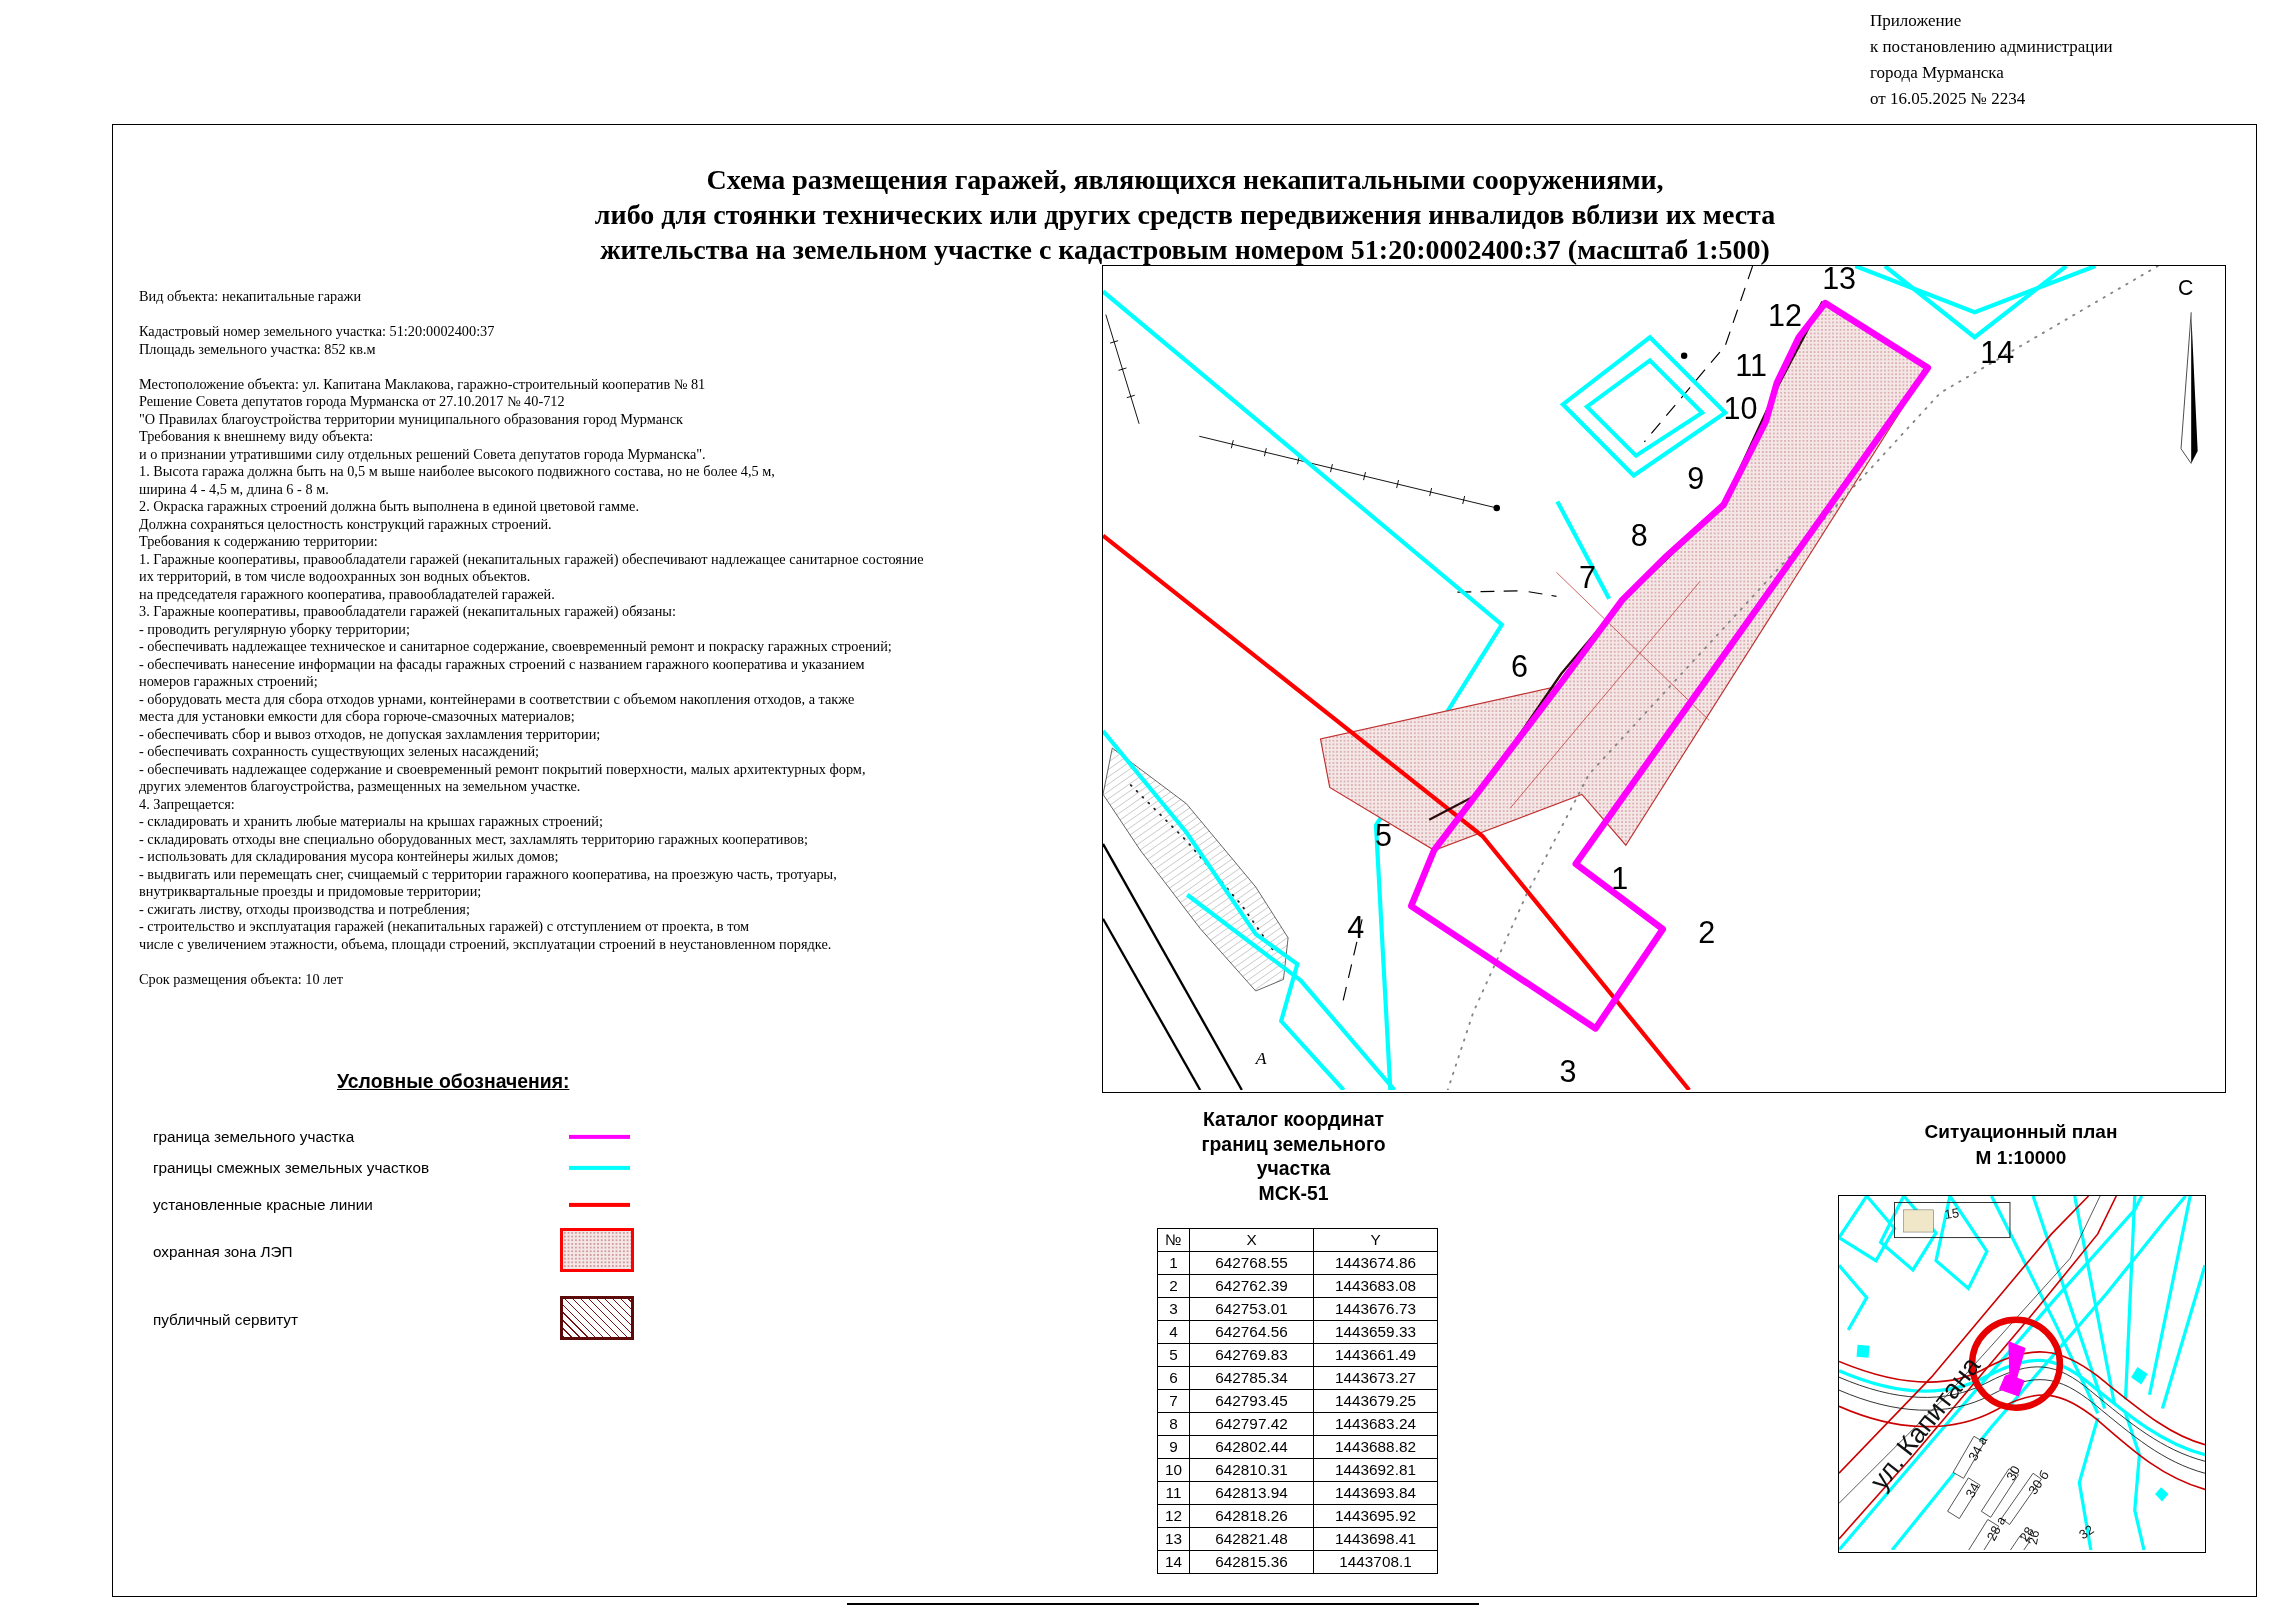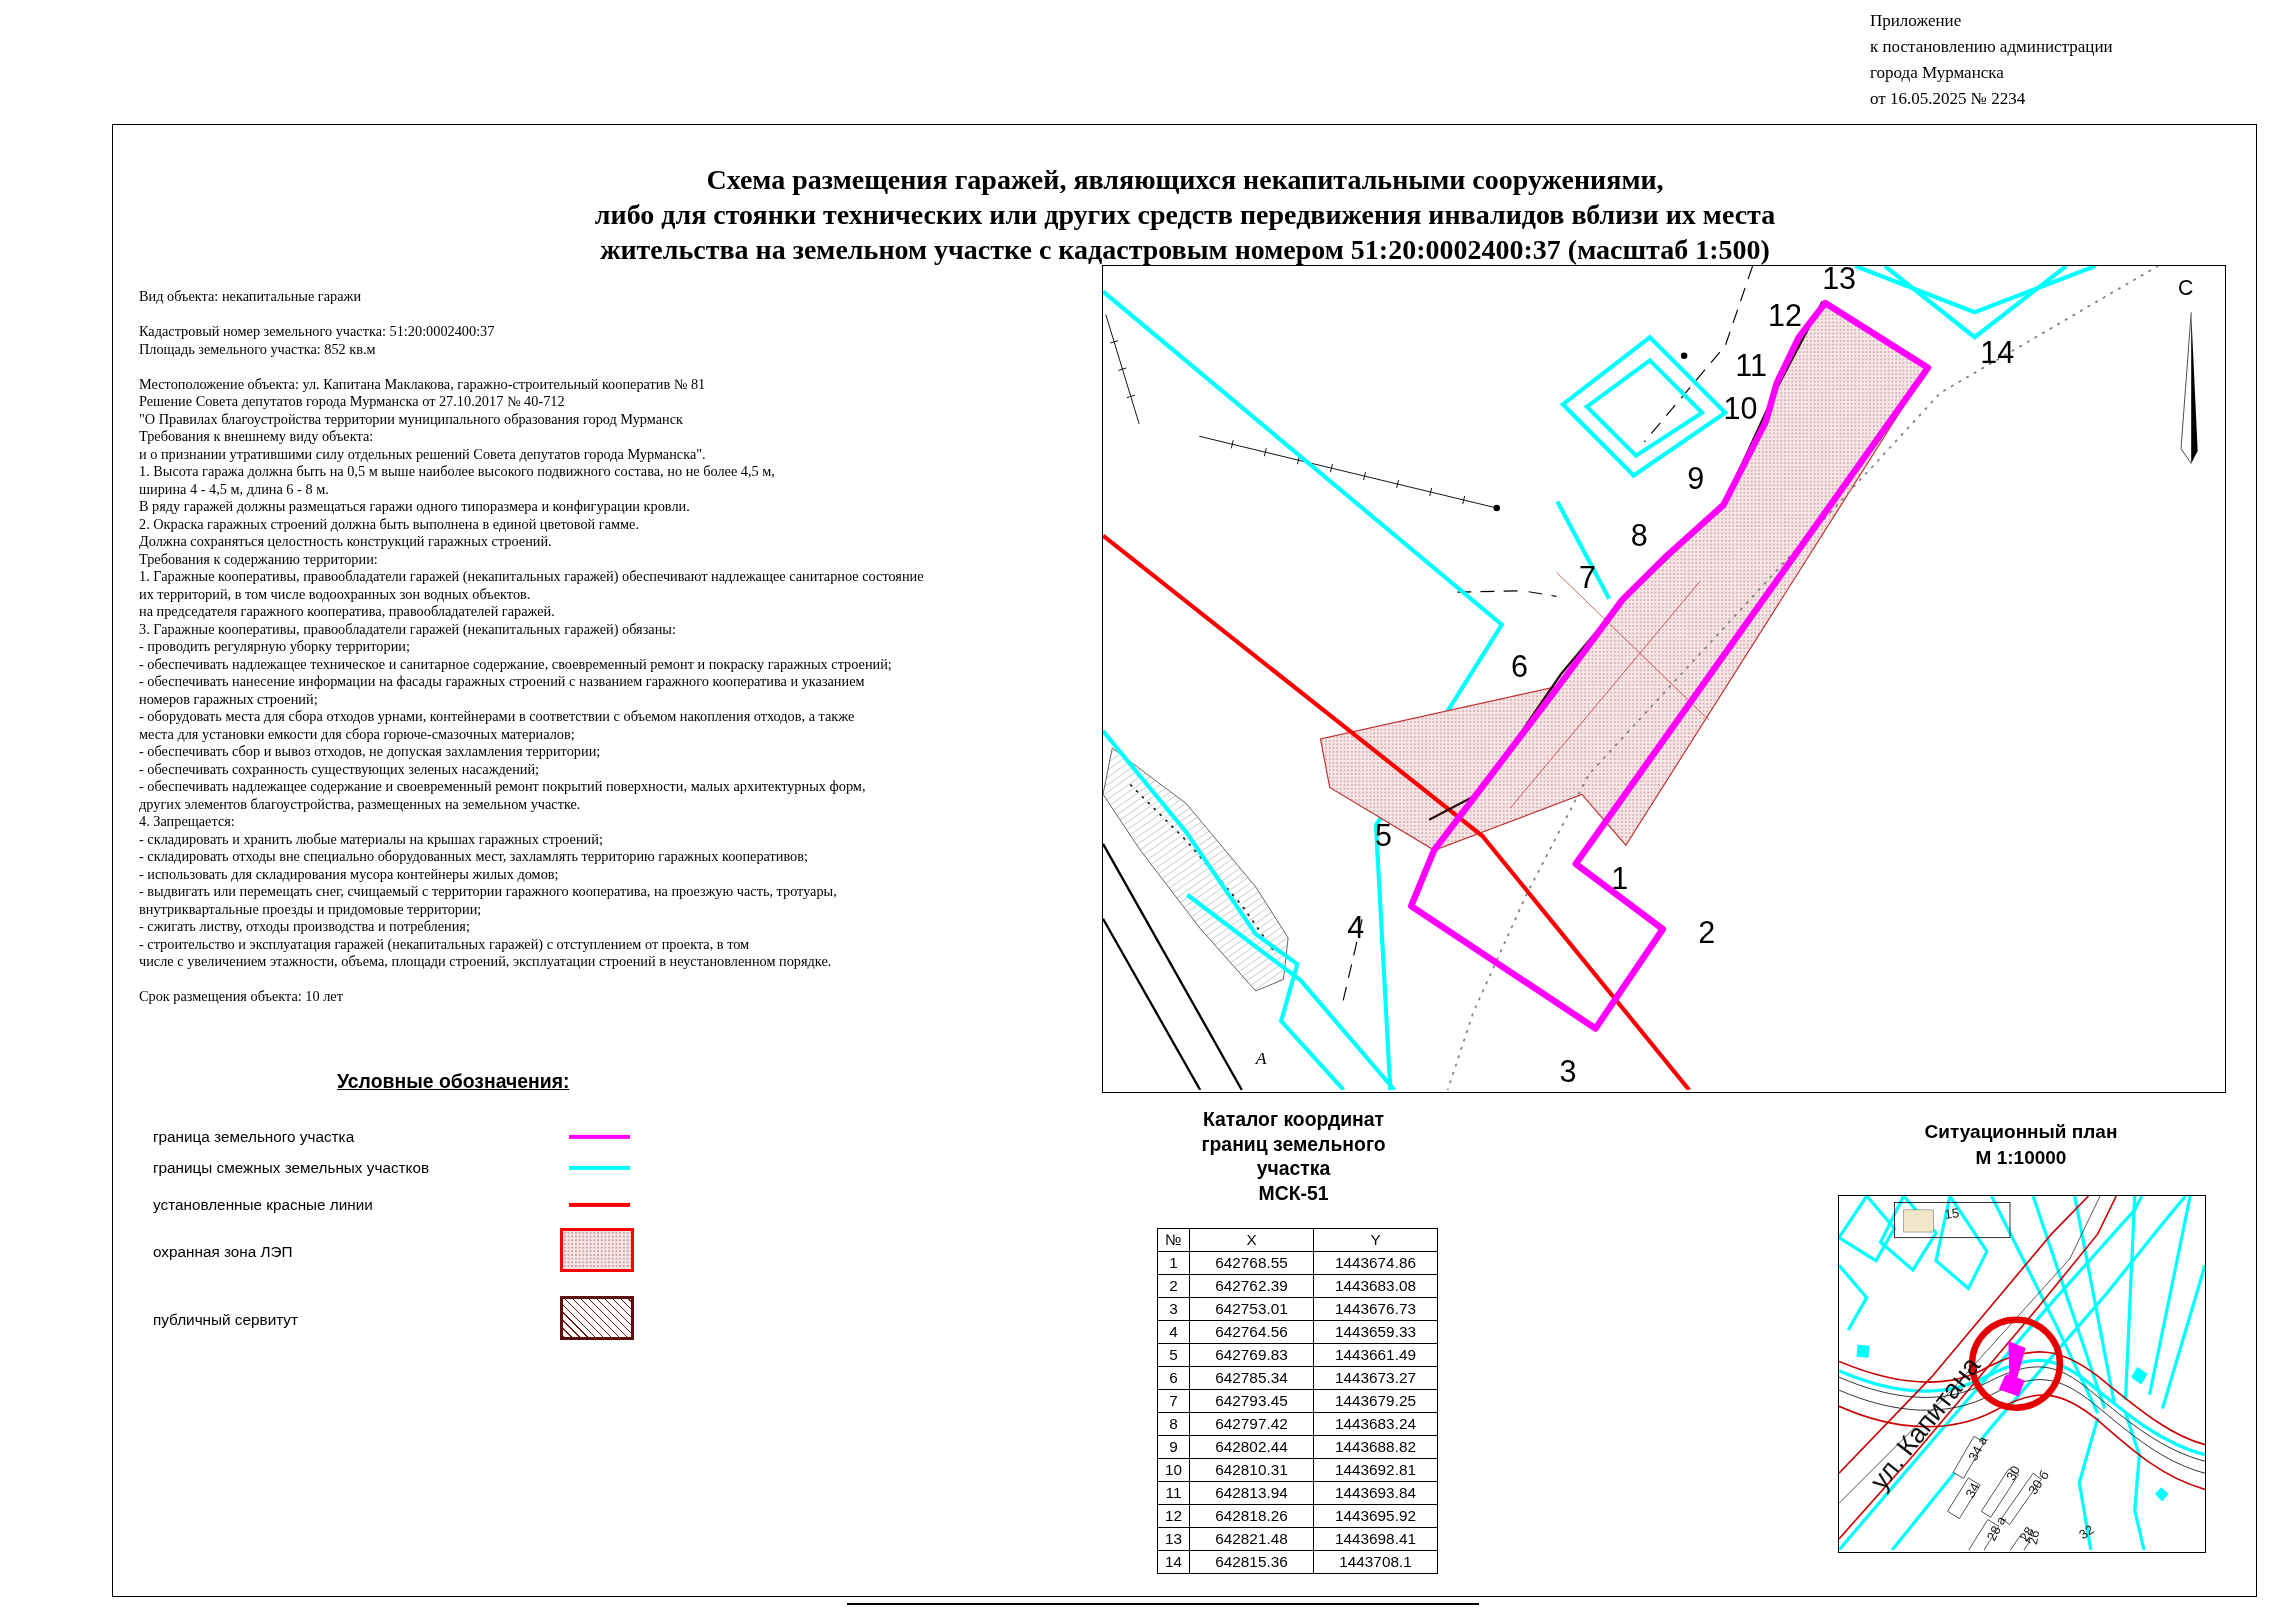--- a/index.html
+++ b/index.html
@@ -52,21 +52,20 @@
     <div class="tline">Кадастровый номер земельного участка: 51:20:0002400:37</div>
     <div class="tline">Площадь земельного участка: 852 кв.м</div>
     <div class="tline">&nbsp;</div>
     <div class="tline">Местоположение объекта: ул. Капитана Маклакова, гаражно-строительный кооператив № 81</div>
     <div class="tline">Решение Совета депутатов города Мурманска от 27.10.2017 № 40-712</div>
     <div class="tline">"О Правилах благоустройства территории муниципального образования город Мурманск</div>
     <div class="tline">Требования к внешнему виду объекта:</div>
     <div class="tline">и о признании утратившими силу отдельных решений Совета депутатов города Мурманска".</div>
     <div class="tline">1. Высота гаража должна быть на 0,5 м выше наиболее высокого подвижного состава, но не более 4,5 м,</div>
     <div class="tline">ширина 4 - 4,5 м, длина 6 - 8 м.</div>
-    <div class="tline">В ряду гаражей должны размещаться гаражи одного типоразмера и конфигурации кровли.</div>
     <div class="tline">2. Окраска гаражных строений должна быть выполнена в единой цветовой гамме.</div>
     <div class="tline">Должна сохраняться целостность конструкций гаражных строений.</div>
     <div class="tline">Требования к содержанию территории:</div>
     <div class="tline">1. Гаражные кооперативы, правообладатели гаражей (некапитальных гаражей) обеспечивают надлежащее санитарное состояние</div>
     <div class="tline"> их территорий, в том числе водоохранных зон водных объектов.</div>
     <div class="tline">на председателя гаражного кооператива, правообладателей гаражей.</div>
     <div class="tline">3. Гаражные кооперативы, правообладатели гаражей (некапитальных гаражей) обязаны:</div>
     <div class="tline">- проводить регулярную уборку территории;</div>
     <div class="tline">- обеспечивать надлежащее техническое и санитарное содержание, своевременный ремонт и покраску гаражных строений;</div>
     <div class="tline">- обеспечивать нанесение информации на фасады гаражных строений с названием гаражного кооператива и указанием</div>

